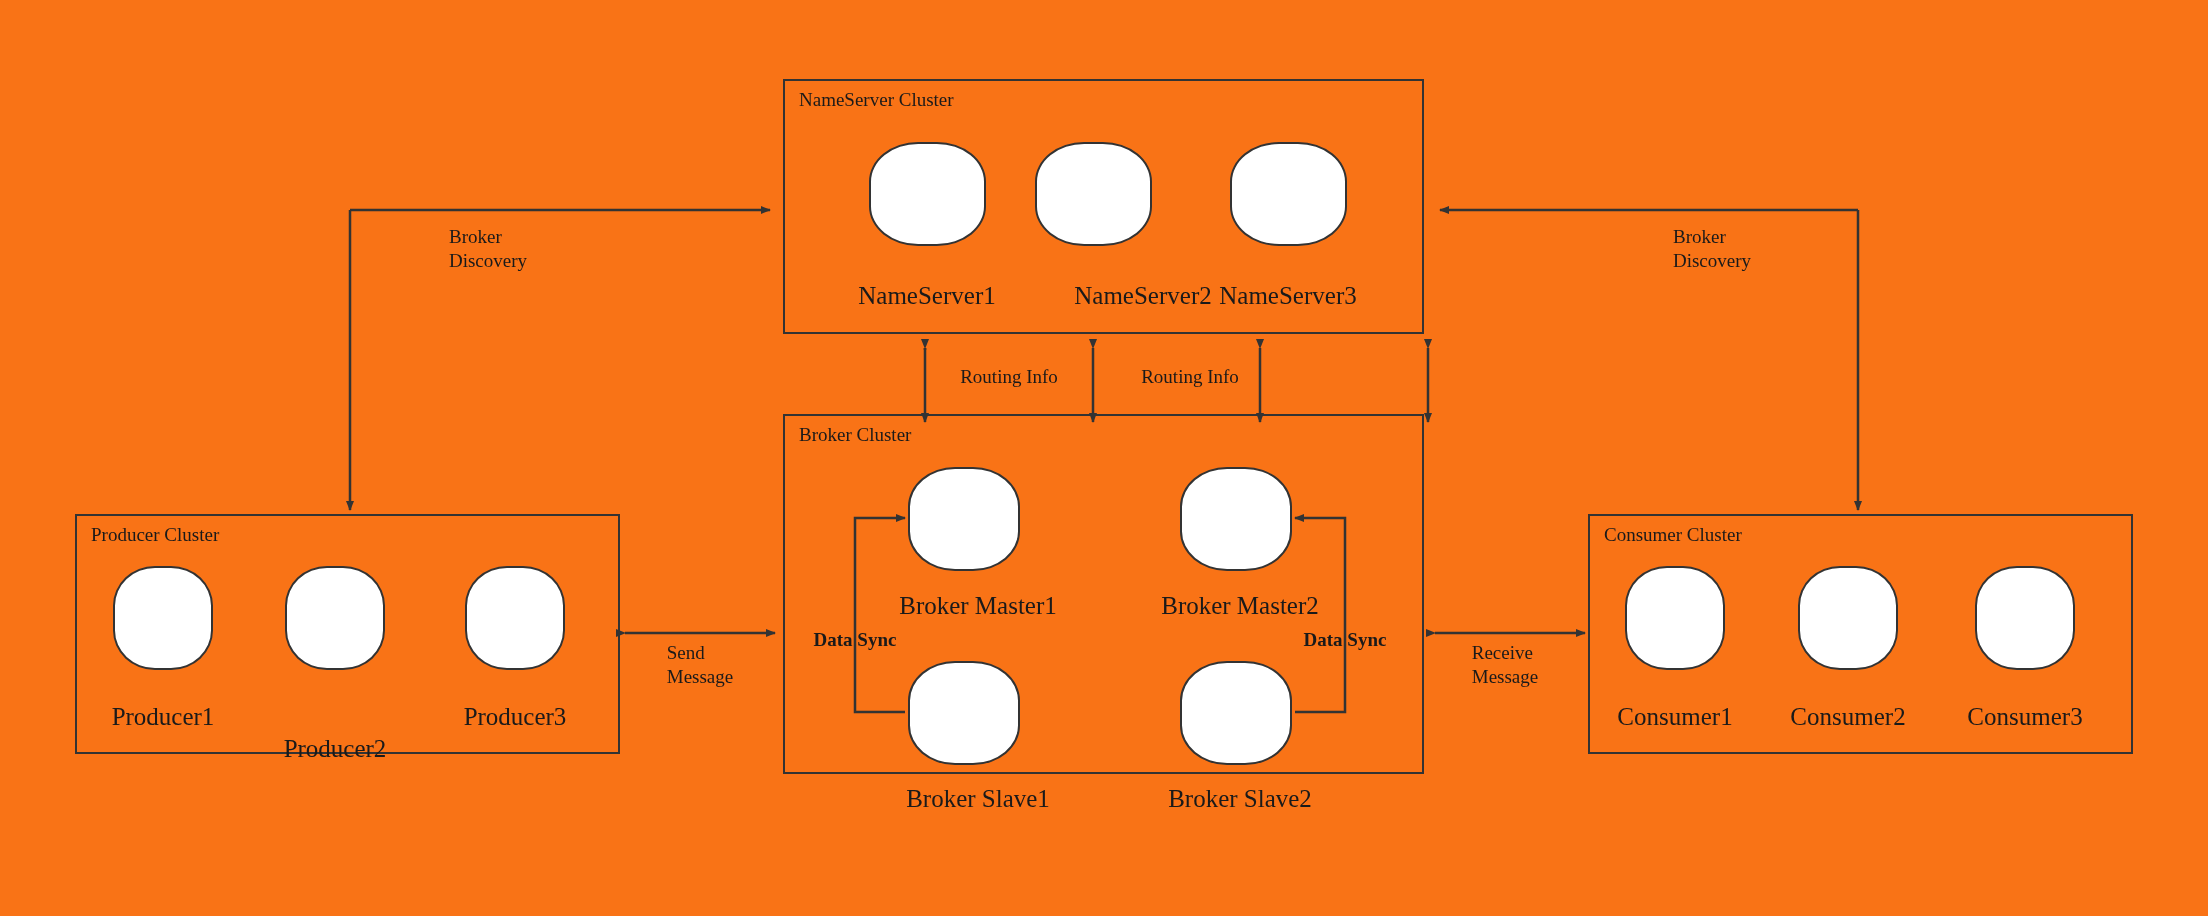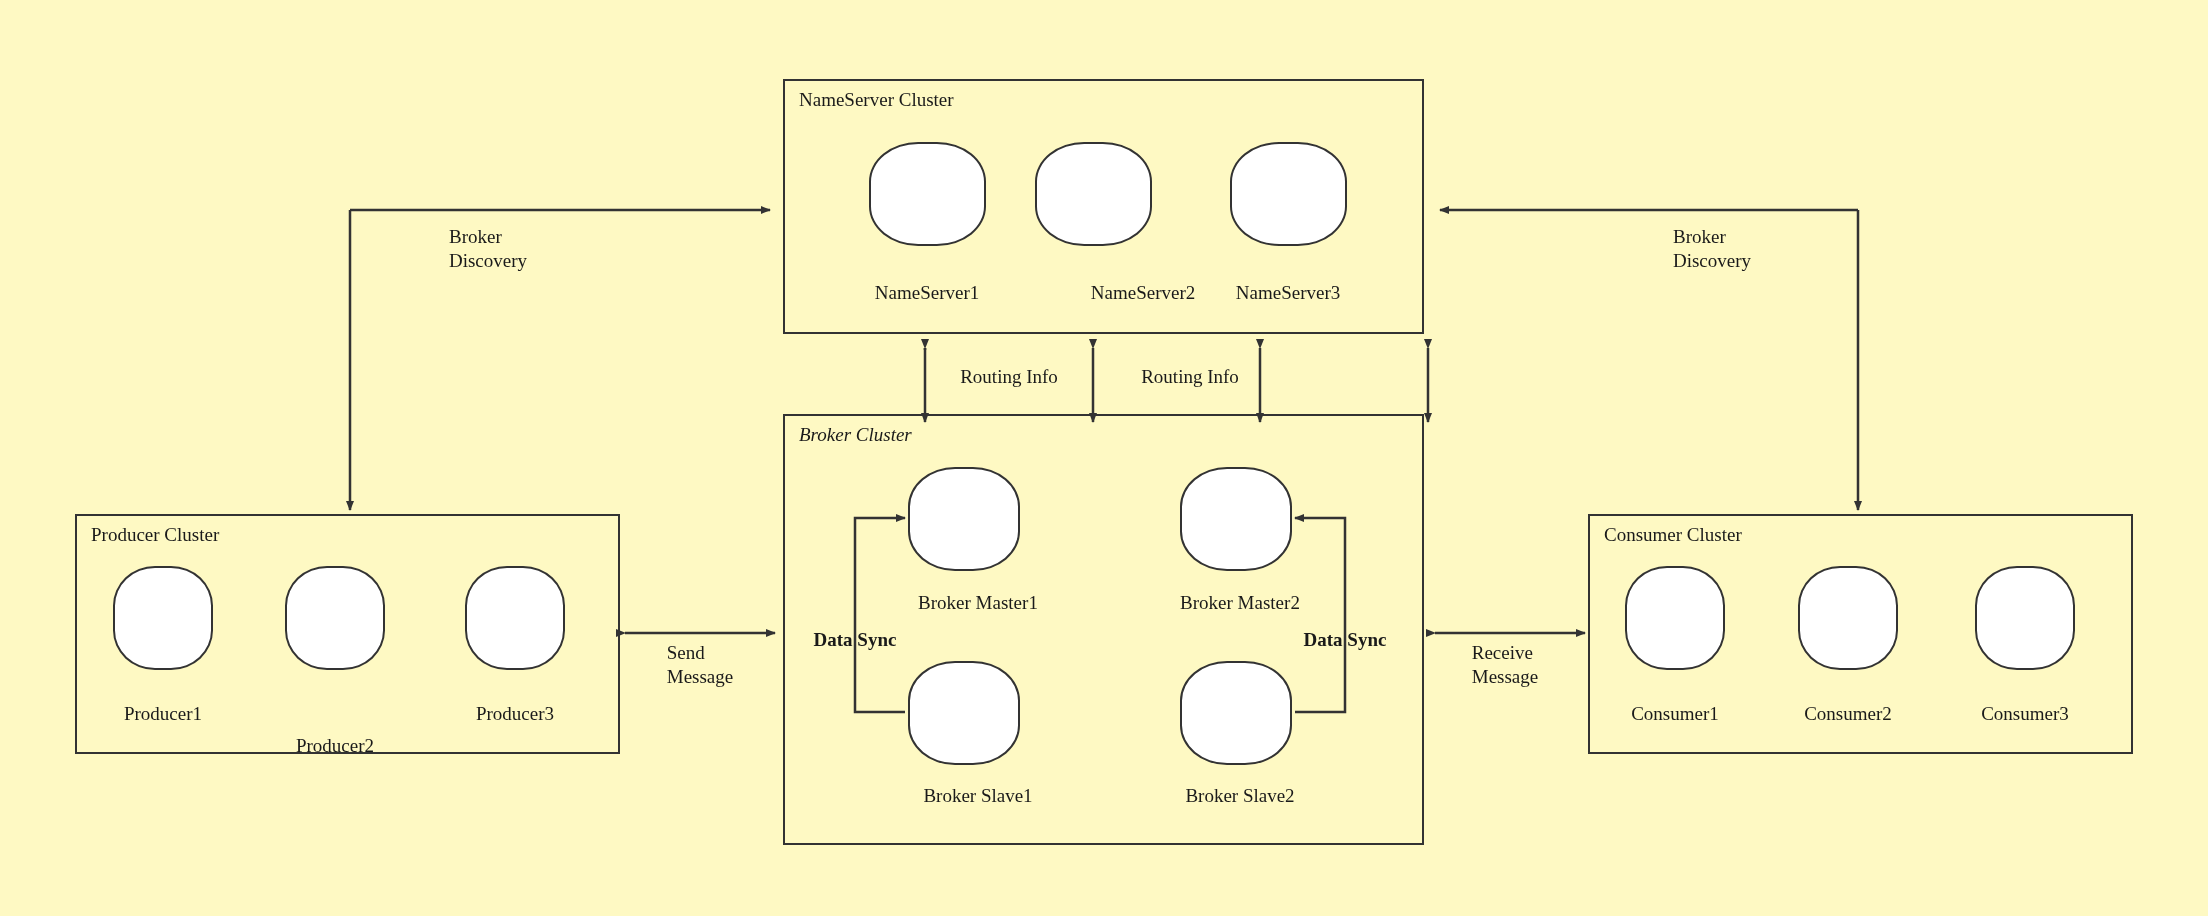--- a/index.html
+++ b/index.html
@@ -4,21 +4,21 @@
 <style>
   html, body {
     margin: 0;
     padding: 0;
     background: #ffffff;
   }
   #canvas {
     position: relative;
     width: 2208px;
     height: 916px;
-    background: #fef9c3;
+    background: #f97316;
     font-family: "Liberation Serif", serif;
     overflow: hidden;
   }
   svg.edges {
     position: absolute;
     left: 0;
     top: 0;
     width: 2208px;
     height: 916px;
     pointer-events: none;
@@ -39,21 +39,21 @@
   }
   .node {
     position: absolute;
     box-sizing: border-box;
     border: 2px solid #333333;
     border-radius: 42% 42% 42% 42% / 38% 38% 38% 38%;
     background: #ffffff;
   }
   .node-label {
     position: absolute;
-    font-size: 19px;
+    font-size: 25px;
     color: #1a1a1a;
     white-space: nowrap;
     text-align: center;
     transform: translateX(-50%);
   }
   .edge-label {
     position: absolute;
     font-size: 19px;
     color: #1a1a1a;
     white-space: nowrap;
@@ -115,21 +115,21 @@
   <div class="cluster" style="left:783px; top:79px; width:641px; height:255px;">
     <div class="cluster-title">NameServer Cluster</div>
   </div>
   <div class="node" style="left:869px; top:142px; width:117px; height:104px;"></div>
   <div class="node-label" style="left:927px; top:282px;">NameServer1</div>
   <div class="node" style="left:1035px; top:142px; width:117px; height:104px;"></div>
   <div class="node-label" style="left:1143px; top:282px;">NameServer2</div>
   <div class="node" style="left:1230px; top:142px; width:117px; height:104px;"></div>
   <div class="node-label" style="left:1288px; top:282px;text-align:center;">NameServer3</div>
 
-  <div class="cluster" style="left:783px; top:414px; width:641px; height:431px;font-style:italic;">
+  <div class="cluster" style="left:783px; top:414px; width:641px; height:360px;">
     <div class="cluster-title">Broker Cluster</div>
   </div>
   <div class="node" style="left:908px; top:467px; width:112px; height:104px;"></div>
   <div class="node-label" style="left:978px; top:592px;">Broker Master1</div>
   <div class="node" style="left:1180px; top:467px; width:112px; height:104px;"></div>
   <div class="node-label" style="left:1240px; top:592px;">Broker Master2</div>
   <div class="node" style="left:908px; top:661px; width:112px; height:104px;"></div>
   <div class="node-label" style="left:978px; top:785px;">Broker Slave1</div>
   <div class="node" style="left:1180px; top:661px; width:112px; height:104px;"></div>
   <div class="node-label" style="left:1240px; top:785px;">Broker Slave2</div>

